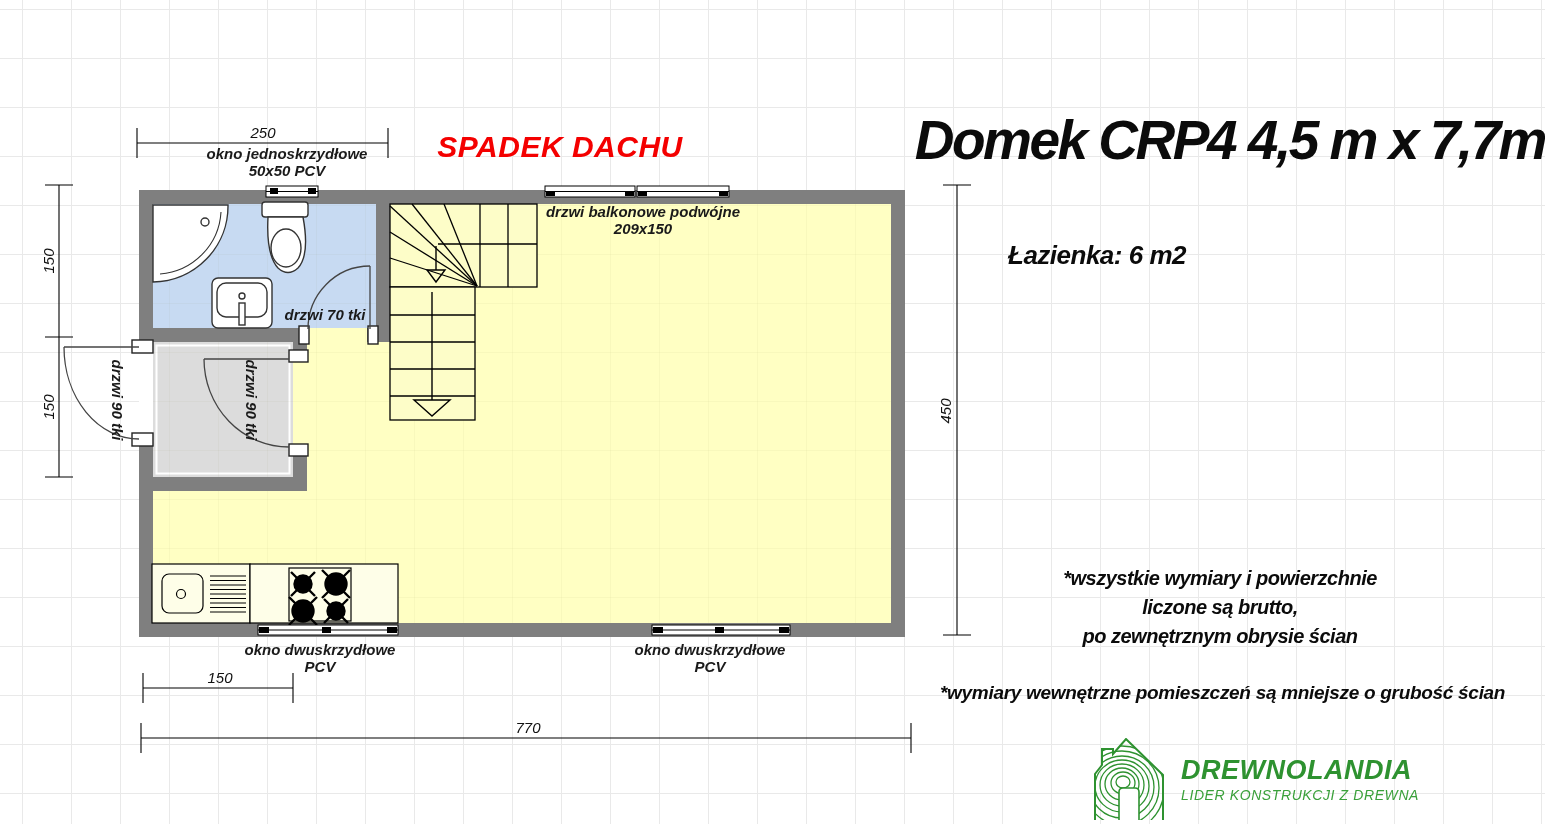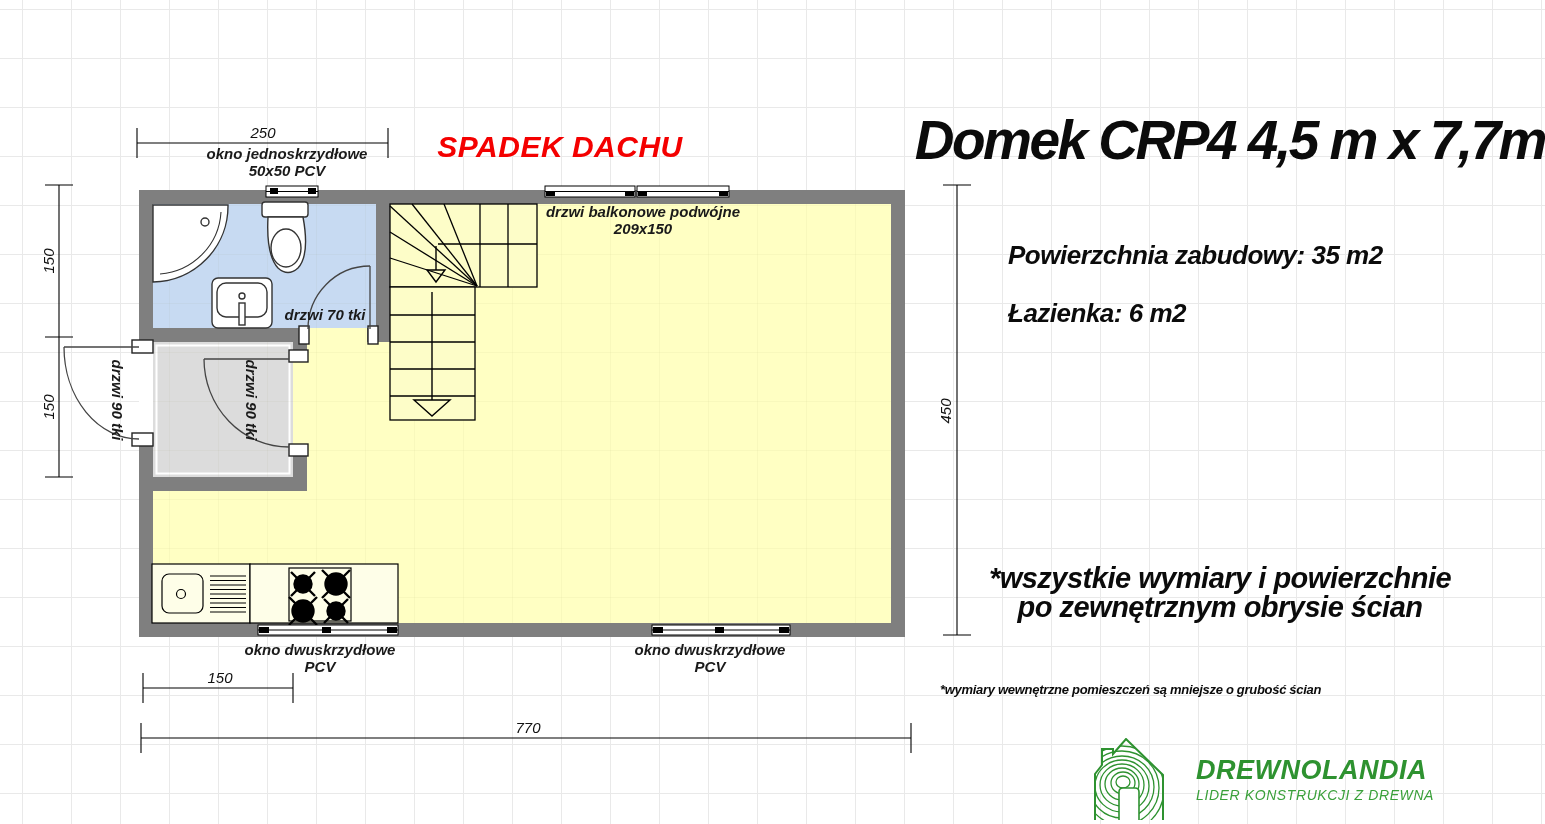--- a/index.html
+++ b/index.html
@@ -22,28 +22,28 @@
   #title-block{
     left:845px;top:100px;width:700px;text-align:right;color:#0b0b0b;
     font-weight:bold;font-size:55px;line-height:80px;letter-spacing:-2.5px;white-space:nowrap;
   }
   #stats-block{
     left:1008px;top:226px;color:#0b0b0b;font-weight:bold;font-size:26px;
     letter-spacing:-0.5px;line-height:58px;white-space:nowrap;
   }
   #notes-block{
     left:985px;top:564px;width:470px;text-align:center;color:#0b0b0b;
-    font-weight:bold;font-size:29px;line-height:29px;letter-spacing:-0.5px;white-space:nowrap;
+    font-weight:bold;font-size:20px;line-height:29px;letter-spacing:-0.5px;white-space:nowrap;
   }
   #small-note{
     left:940px;top:682px;width:500px;text-align:left;color:#0b0b0b;
-    font-weight:bold;font-size:13px;letter-spacing:-0.3px;white-space:nowrap;
+    font-weight:bold;font-size:19px;letter-spacing:-0.3px;white-space:nowrap;
   }
   #logo{left:1085px;top:738px;display:flex;align-items:center;}
-  #logo-text{margin-left:31px;}
+  #logo-text{margin-left:16px;}
   #logo-name{color:#2e9230;font-weight:bold;font-size:27px;letter-spacing:0.5px;line-height:30px;}
   #logo-tagline{color:#3aa03a;font-size:14px;letter-spacing:0.6px;line-height:20px;}
 </style>
 </head>
 <body>
 
 <div id="canvas">
 
   <svg id="plan-svg" width="1545" height="824" viewBox="0 0 1545 824">
     <defs>
@@ -229,26 +229,26 @@
     <text class="lbl" x="320" y="672" text-anchor="middle">PCV</text>
     <text class="lbl" x="710" y="655" text-anchor="middle">okno dwuskrzydłowe</text>
     <text class="lbl" x="710" y="672" text-anchor="middle">PCV</text>
   </svg>
 
   <div id="title-block" class="abs">
     <div>Domek CRP4  4,5 m x 7,7m</div>
   </div>
 
   <div id="stats-block" class="abs">
-    <div>Powierzchnia zabudowy: 35 m2</div>
     <div>Łazienka: 6 m2</div>
   </div>
 
   <div id="notes-block" class="abs">
     <div>*wszystkie wymiary i powierzchnie</div>
+    <div>liczone są brutto,</div>
     <div>po zewnętrznym obrysie ścian</div>
   </div>
 
   <div id="small-note" class="abs">*wymiary wewnętrzne pomieszczeń są mniejsze o grubość ścian</div>
 
   <div id="logo" class="abs">
     <svg width="80" height="84" viewBox="1084 736 80 84">
       <g clip-path="url(#houseclip2)">
         <clipPath id="houseclip2">
           <path d="M1094 818 L1094 772 L1101 763 L1101 747 L1112 747 L1112 752 L1125 737 L1162 773 L1162 818 Z"></path>

